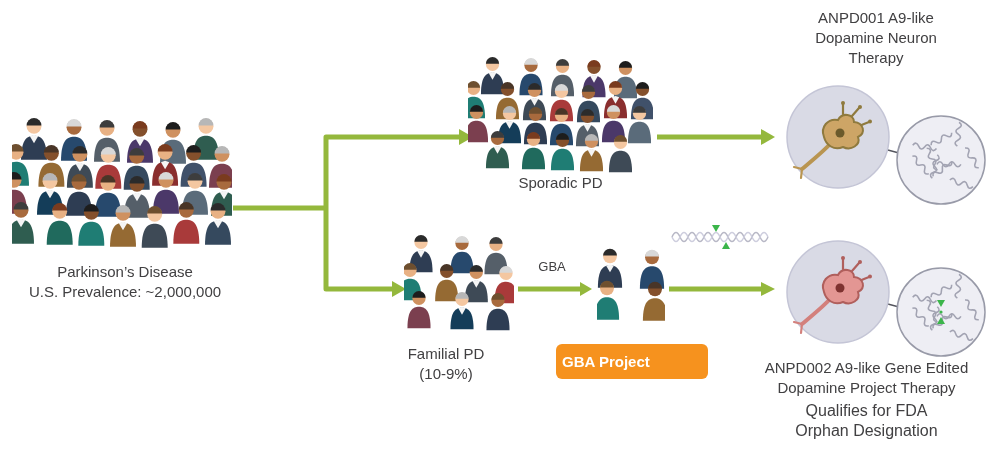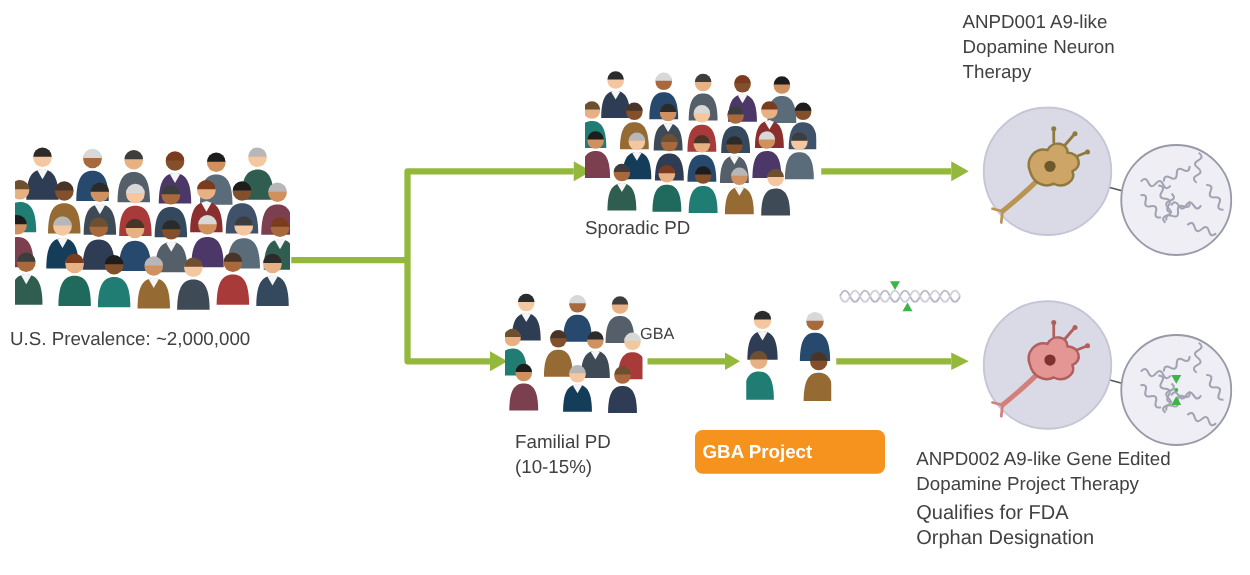--- a/index.html
+++ b/index.html
@@ -1,19 +1,19 @@
 <!DOCTYPE html>
 <html style="--arrow-green: #94b83c; --box-orange: #f6921e; --gene-green: #3bb54a; --text-dark: #414042;"><head>
 <meta charset="utf-8">
 <style>
   html,body{margin:0;padding:0;background:#fff;}
   body{font-family:"Liberation Sans", sans-serif; color:var(--text-dark,#414042);}
   .canvas{position:relative;width:1000px;height:460px;background:#fff;overflow:hidden;}
   .abs{position:absolute;}
-  .caption{position:absolute;font-size:15px;line-height:1.32;color:var(--text-dark,#414042);}
+  .caption{position:absolute;text-align:center;font-size:15px;line-height:1.32;color:var(--text-dark,#414042);}
   .small-label{font-size:13px;}
   .pre{white-space:pre-line;}
   .orange-box{
     position:absolute;background:var(--box-orange,#f6921e);color:#fff;
     font-weight:bold;font-size:15px;line-height:1.4;text-align:left;
     border-radius:6px;padding:7px 6px;box-sizing:border-box;
   }
   .note{font-size:16px;line-height:1.3;margin-top:3px;}
   svg{display:block;}
 </style>
@@ -186,20 +186,21 @@
   </g>
         <g transform="translate(206.0,97.0) scale(1.18)">
     <path d="M-11,27 C-11,10 -6,6.5 0,6.5 C6,6.5 11,10 11,27 Z" fill="#35495e"></path>
           <path d="M-3.5,7 L0,13 L3.5,7 L0,5.8 Z" fill="#f5f5f5"></path>
     <circle cx="0" cy="-1.5" r="6.3" fill="#e8b184"></circle>
     <path d="M-6.3,-2.2 A6.3,6.3 0 0 1 6.3,-2.2 Z" fill="#2b2b2b"></path>
   </g>
       </svg>
     </div>
   <div class="caption" style="left:8px;top:262px;width:234px">
+    <div>Parkinson’s Disease</div>
     <div>U.S. Prevalence: ~2,000,000</div>
   </div>
 
   <div class="abs" style="left:468px;top:54px">
       <svg viewBox="0 0 185 126" width="185" height="126">
         <g transform="translate(24.5,12.0) scale(1.05)">
     <path d="M-11,27 C-11,10 -6,6.5 0,6.5 C6,6.5 11,10 11,27 Z" fill="#2e3d53"></path>
           <path d="M-3.5,7 L0,13 L3.5,7 L0,5.8 Z" fill="#f5f5f5"></path>
     <circle cx="0" cy="-1.5" r="6.3" fill="#f4c7a1"></circle>
     <path d="M-6.3,-2.2 A6.3,6.3 0 0 1 6.3,-2.2 Z" fill="#2b2b2b"></path>
@@ -382,23 +383,23 @@
     <circle cx="0" cy="-1.5" r="6.3" fill="#f4c7a1"></circle>
     <path d="M-6.3,-2.2 A6.3,6.3 0 0 1 6.3,-2.2 Z" fill="#b7b7b7"></path>
   </g>
         <g transform="translate(94.0,72.0) scale(1.05)">
     <path d="M-11,27 C-11,10 -6,6.5 0,6.5 C6,6.5 11,10 11,27 Z" fill="#2e3d53"></path>
     <circle cx="0" cy="-1.5" r="6.3" fill="#a86a3d"></circle>
     <path d="M-6.3,-2.2 A6.3,6.3 0 0 1 6.3,-2.2 Z" fill="#6e4f2f"></path>
   </g>
       </svg>
     </div>
-  <div class="caption" style="left:412px;top:344px;width:134px">
+  <div class="caption" style="left:379px;top:344px;width:134px">
     <div>Familial PD</div>
-    <div>(10-15%)</div>
+    <div>(10-9%)</div>
   </div>
 
   <div class="caption small-label" style="left:512px;top:258px;width:80px">GBA</div>
 
   <div class="abs" style="left:597px;top:244px">
       <svg viewBox="0 0 68 86" width="68" height="86">
         <g transform="translate(13.0,14.0) scale(1.1)">
     <path d="M-11,27 C-11,10 -6,6.5 0,6.5 C6,6.5 11,10 11,27 Z" fill="#2e3d53"></path>
           <path d="M-3.5,7 L0,13 L3.5,7 L0,5.8 Z" fill="#f5f5f5"></path>
     <circle cx="0" cy="-1.5" r="6.3" fill="#f4c7a1"></circle>

